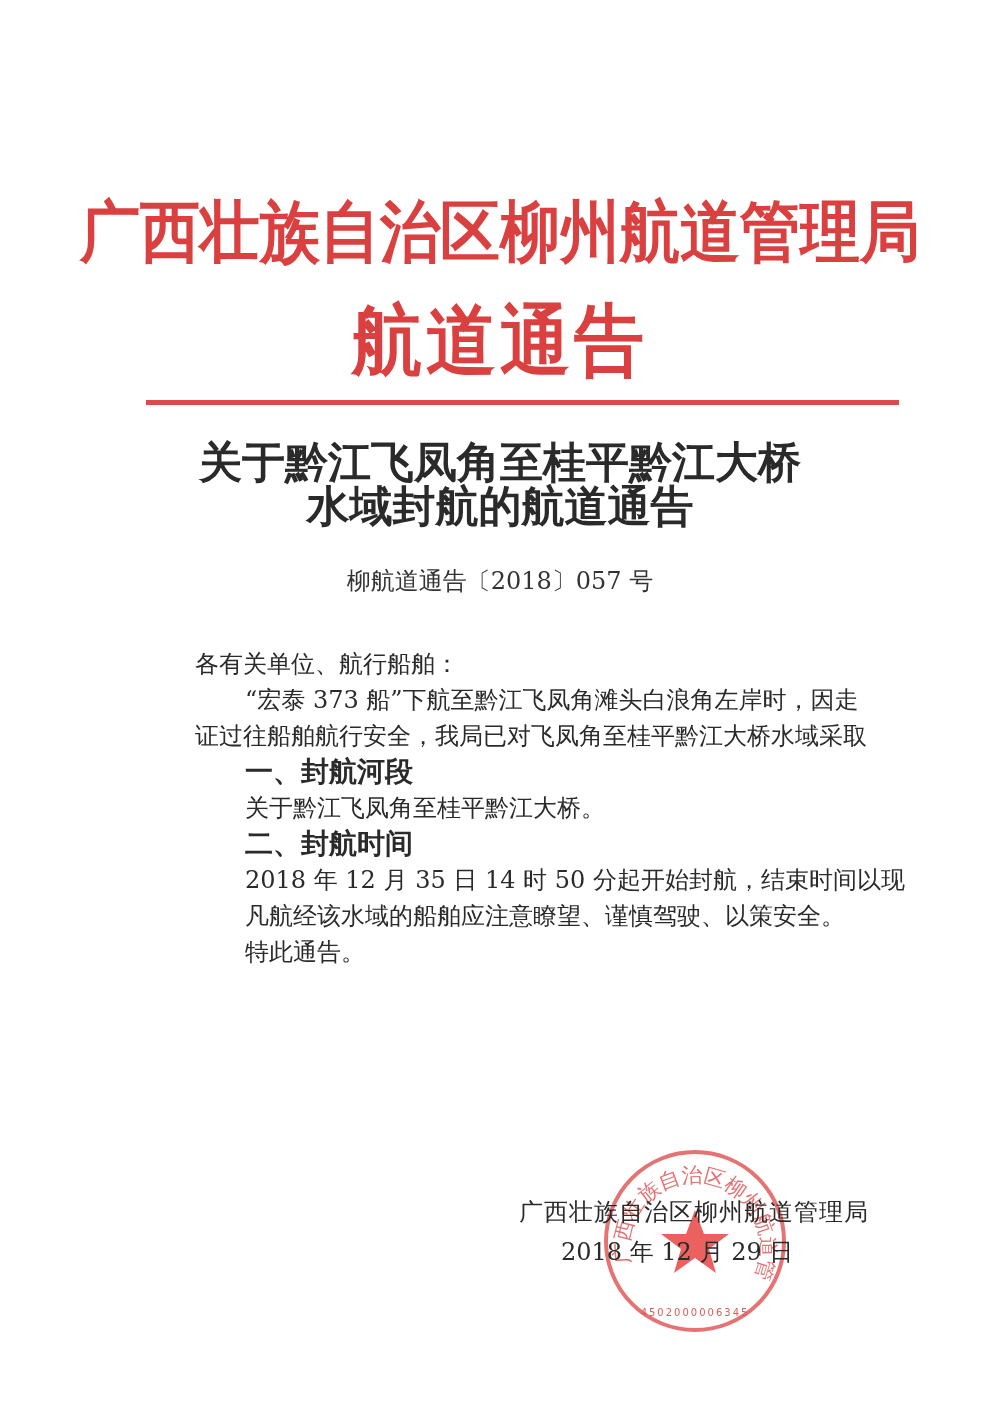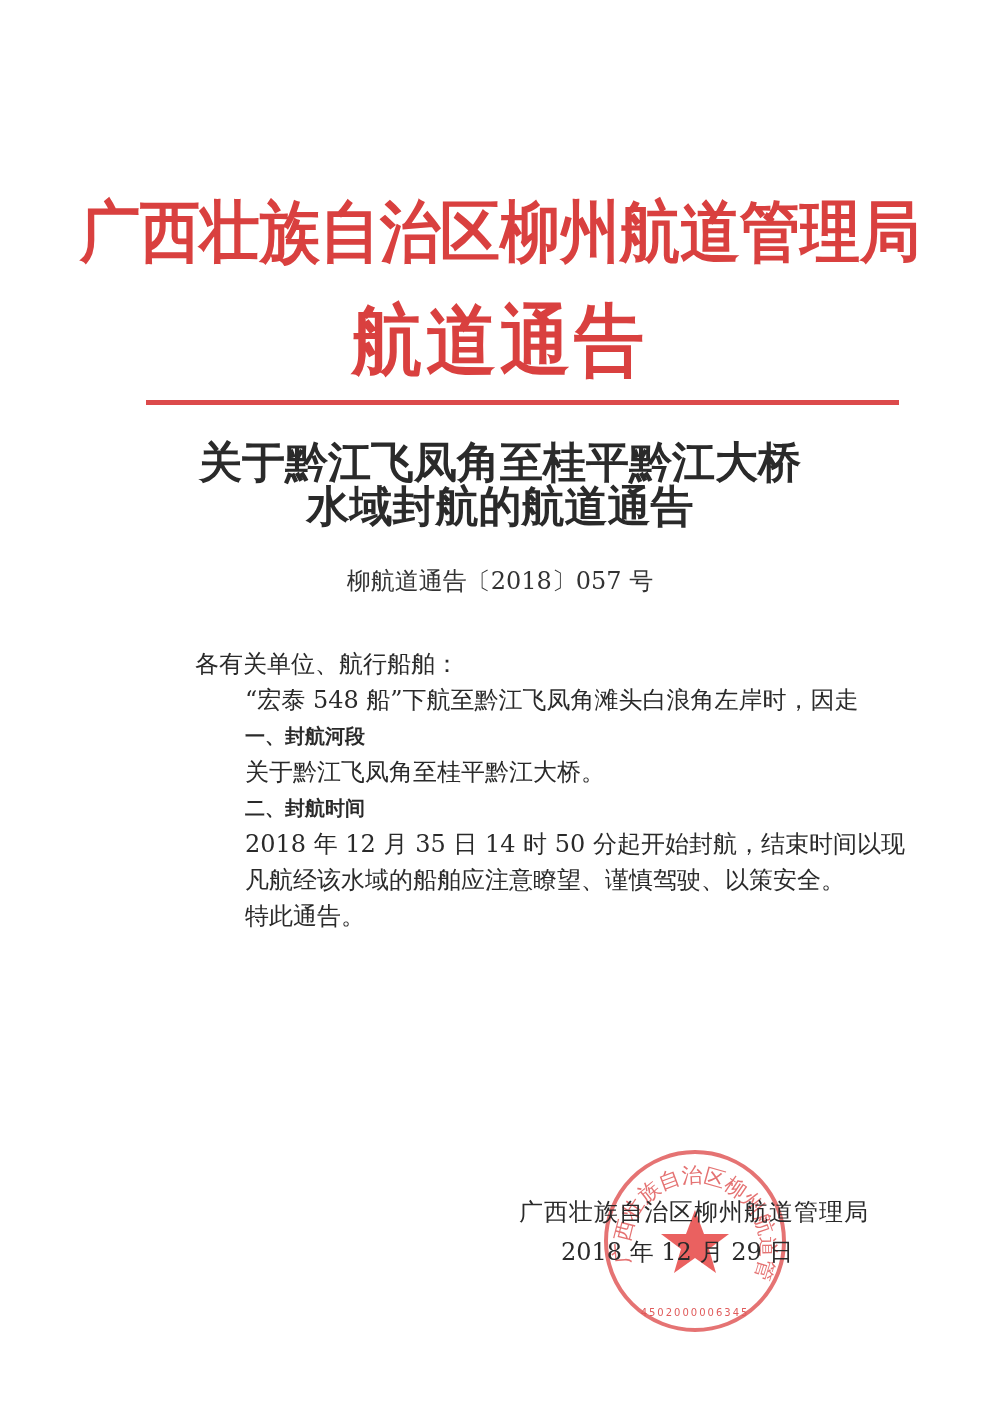--- a/index.html
+++ b/index.html
@@ -10,39 +10,40 @@
        font-size:60px;color:#d9403f;letter-spacing:0px;font-weight:bold;
        font-family:"DejaVu Serif",serif;transform:scaleY(1.12);transform-origin:top;}
   .doc-type{left:0;width:1000px;top:290px;text-align:center;font-size:70px;
        color:#d9403f;font-weight:bold;letter-spacing:4px;transform:scaleY(1.1);transform-origin:top;}
   .red-rule{left:146px;top:400px;width:753px;height:5px;background:#dc4a4b;}
   .subject{left:0;width:1000px;text-align:center;font-size:43px;font-weight:bold;color:#2a2a2a;line-height:44px;}
   .docnum{left:0;width:1000px;top:565px;text-align:center;font-size:24px;color:#333;}
   .body-text{left:147px;width:740px;font-size:24px;color:#2a2a2a;line-height:36px;margin-left:48px;}
   .p{margin:0;}
   .indent{text-indent:50px;}
-  .heading{font-family:"DejaVu Sans",sans-serif;font-weight:bold;font-size:20px;}
+  .heading{font-family:"DejaVu Sans",sans-serif;font-weight:bold;font-size:28px;}
   .sign{font-size:24px;color:#2a2a2a;}
   .stamp{left:602px;top:1148px;width:186px;height:186px;}
 </style>
 </head>
 <body>
 
 <div class="abs org-title">广西壮族自治区柳州航道管理局</div>
 <div class="abs doc-type">航道通告</div>
 <div class="abs red-rule"></div>
 
 <div class="abs subject" style="top:440px;">关于黔江飞凤角至桂平黔江大桥</div>
 <div class="abs subject" style="top:484px;">水域封航的航道通告</div>
 
 <div class="abs docnum">柳航道通告〔2018〕057 号</div>
 
 <div class="abs body-text" style="top:646px;">
   <p class="p">各有关单位、航行船舶：</p>
-  <p class="p indent">“宏泰 548 船”下航至黔江飞凤角滩头白浪角左岸时，因走</p>
+  <p class="p indent">“宏泰 373 船”下航至黔江飞凤角滩头白浪角左岸时，因走</p>
+  <p class="p">证过往船舶航行安全，我局已对飞凤角至桂平黔江大桥水域采取</p>
   <p class="p indent heading">一、封航河段</p>
   <p class="p indent">关于黔江飞凤角至桂平黔江大桥。</p>
   <p class="p indent heading">二、封航时间</p>
   <p class="p indent">2018 年 12 月 35 日 14 时 50 分起开始封航，结束时间以现</p>
   <p class="p indent">凡航经该水域的船舶应注意瞭望、谨慎驾驶、以策安全。</p>
   <p class="p indent">特此通告。</p>
 </div>
 
 <svg class="abs stamp" viewBox="0 0 186 186">
   <defs>

